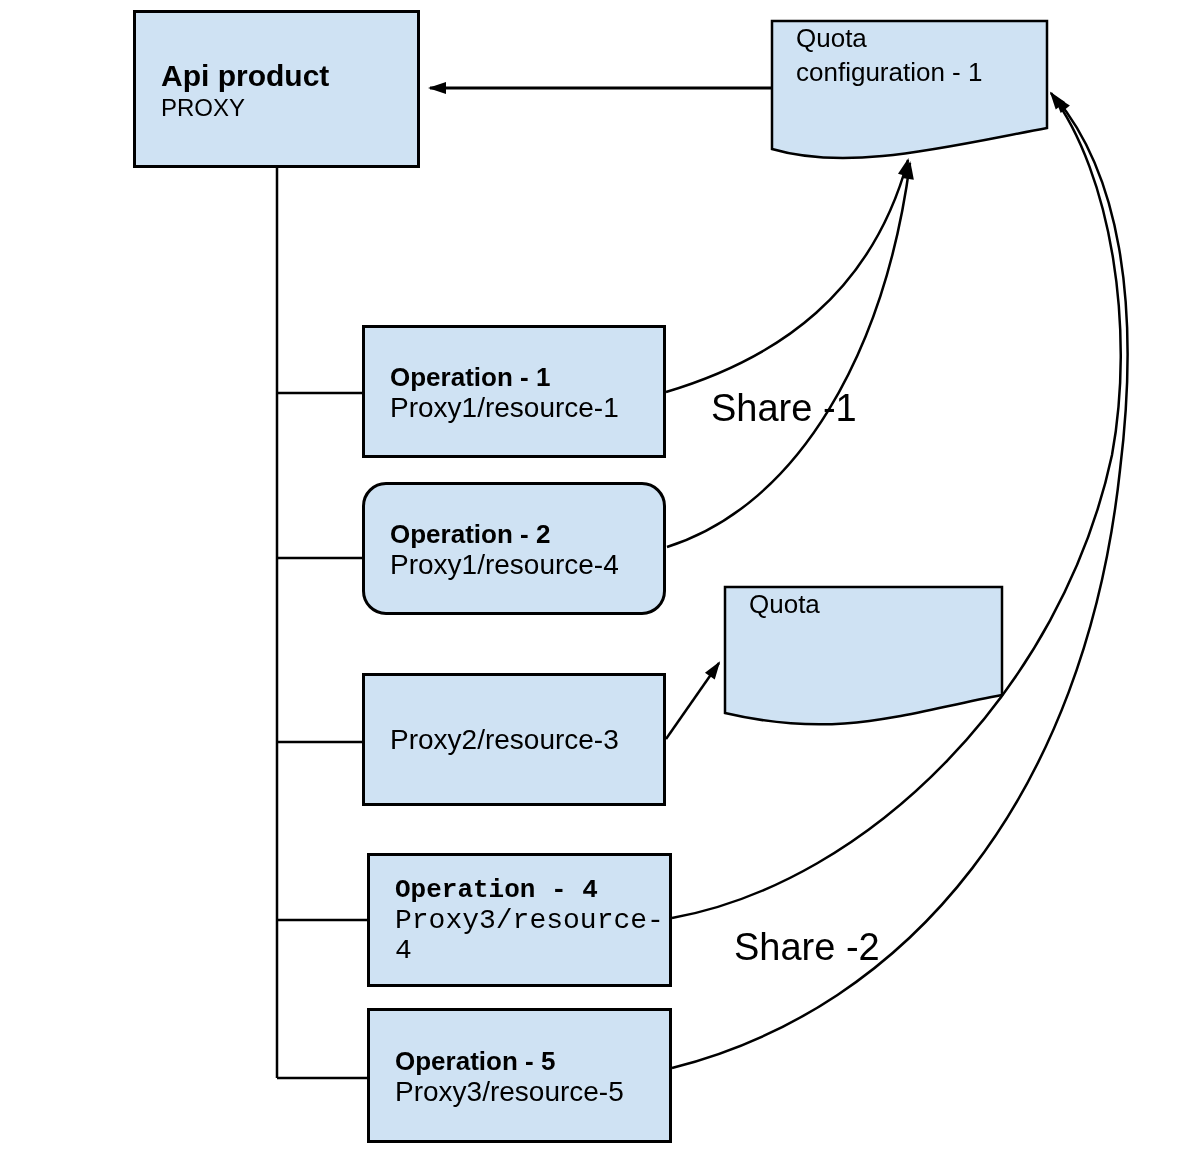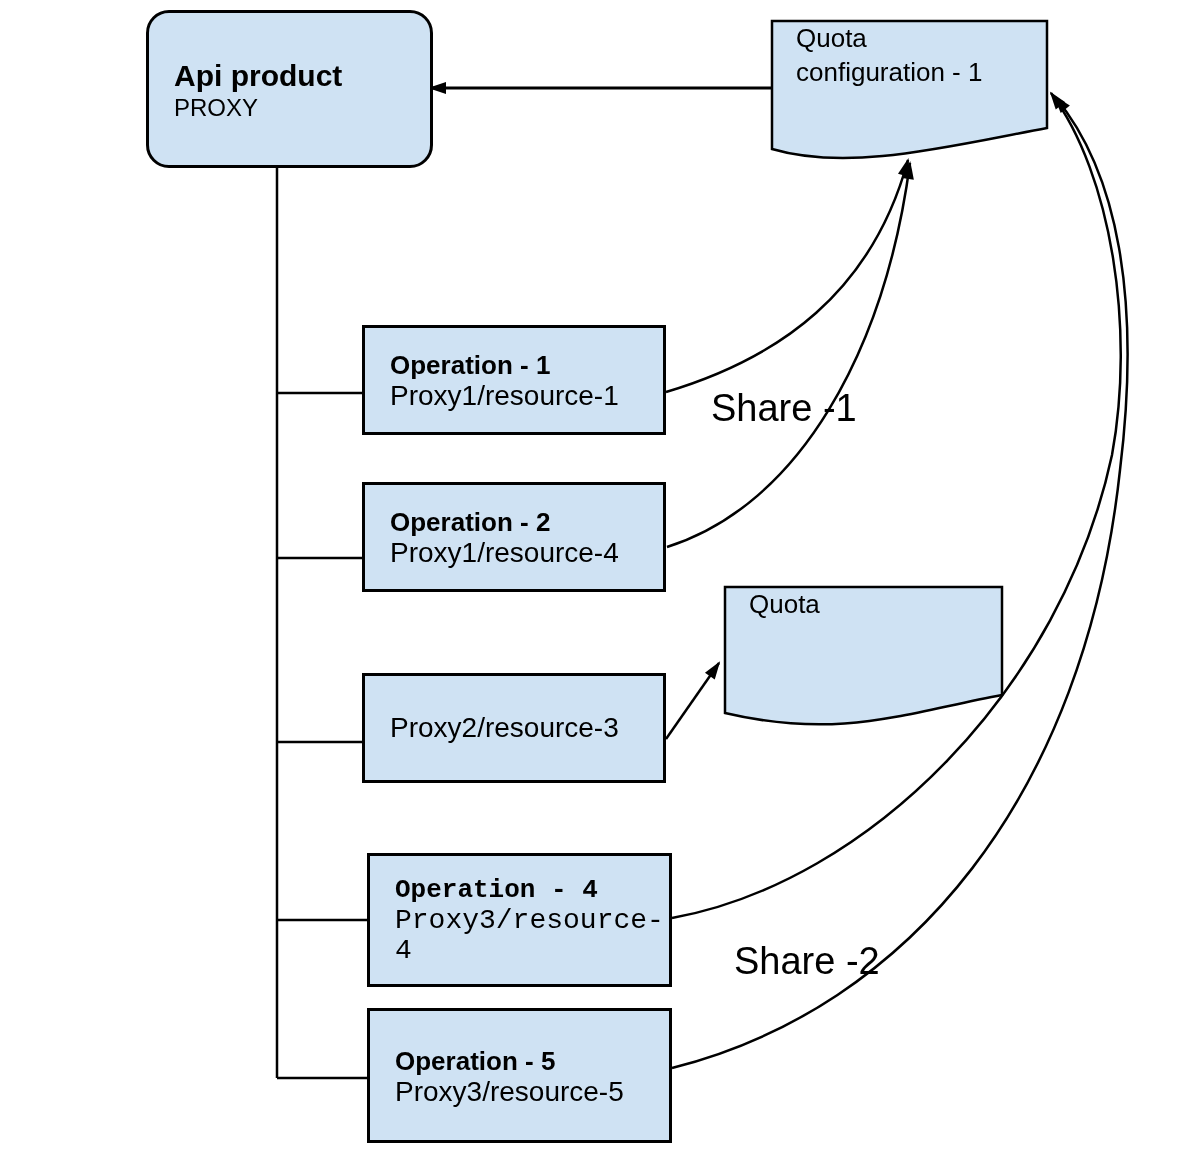--- a/index.html
+++ b/index.html
@@ -28,26 +28,26 @@
   .box{
     position:absolute;
     background:var(--box-fill);
     border:3px solid var(--box-stroke);
     display:flex;
     flex-direction:column;
     justify-content:center;
     padding-left:25px;
     padding-right:8px;
   }
-  .box.api{ left:146px; top:10px; width:287px; height:158px;border-radius:23px; }
+  .box.api{ left:133px; top:10px; width:287px; height:158px; }
   .api .title{ font-size:30px; font-weight:bold; line-height:36px; }
   .api .line{ font-size:24px; line-height:27px; }
-  .box.op{ left:362px; width:304px; height:110px; }
+  .box.op{ left:362px; width:304px; height:133px; }
   .box.op1{ top:325px; }
-  .box.op2{ top:482px; }
+  .box.op2{ top:482px;border-radius:24px; }
   .box.op3{ top:673px; }
   .box.op4{ left:367px; top:853px; width:305px; height:134px;font-family:Liberation Mono, monospace; }
   .box.op5{ left:367px; top:1008px; width:305px; height:135px; }
   .op .title{ font-size:26px; font-weight:bold; line-height:32px; }
   .op .line{ font-size:28px; line-height:30px; }
   .doc-text{
     position:absolute;
     font-size:26px;
     line-height:34px;
     padding-left:24px;
@@ -55,21 +55,21 @@
   }
   .doc-text.qc1{ left:772px; top:21px; width:276px; height:110px; }
   .doc-text.qc2{ left:725px; top:587px; width:277px; height:105px; }
   .share{
     position:absolute;
     font-size:38px;
     line-height:40px;
     white-space:nowrap;
   }
   .share.s1{ left:711px; top:388px;text-align:center; }
-  .share.s2{ left:734px; top:927px;margin-top:14px; }
+  .share.s2{ left:734px; top:927px; }
 </style>
 </head>
 <body>
 
 <div class="canvas">
 
   <svg class="connectors" viewBox="0 0 1180 1152" xmlns="http://www.w3.org/2000/svg">
     <defs>
       <marker id="arrow" markerUnits="userSpaceOnUse" markerWidth="20" markerHeight="16" refX="17" refY="8" orient="auto">
         <path d="M1,2 L19,8 L1,14 Z" fill="#000"></path>

